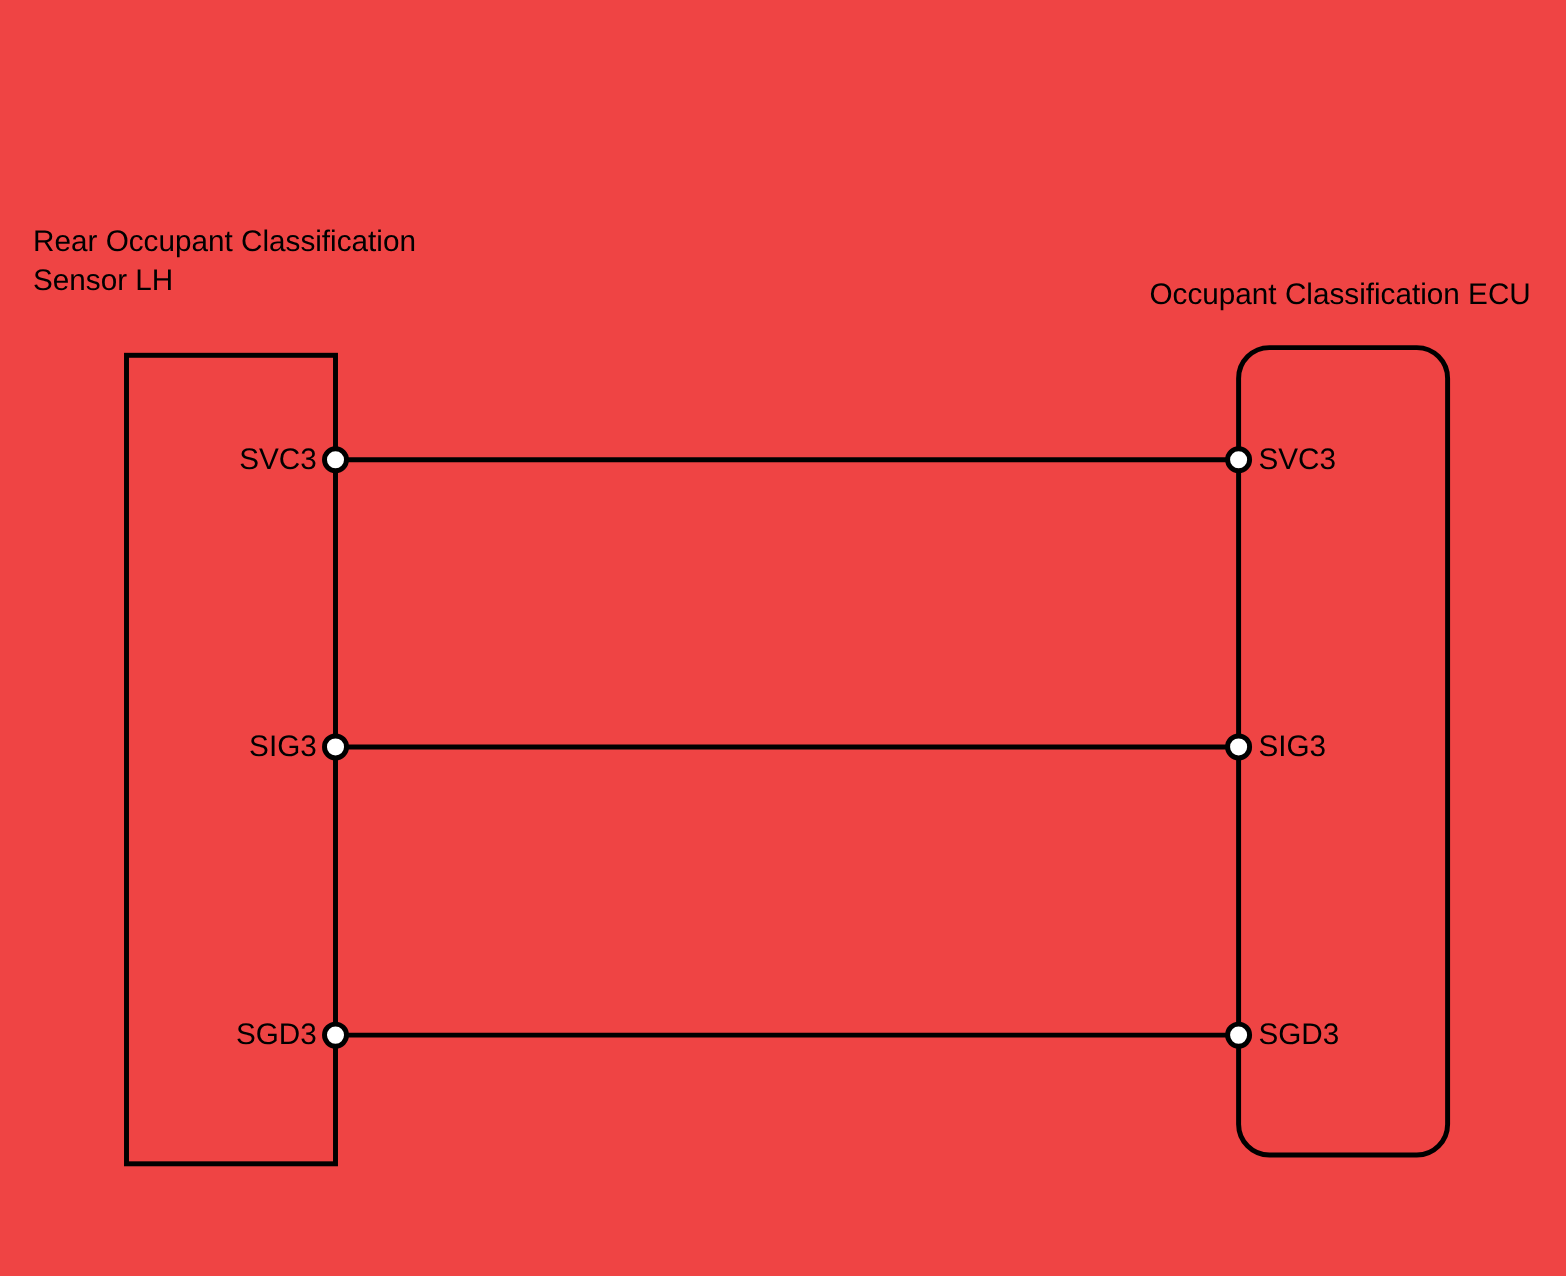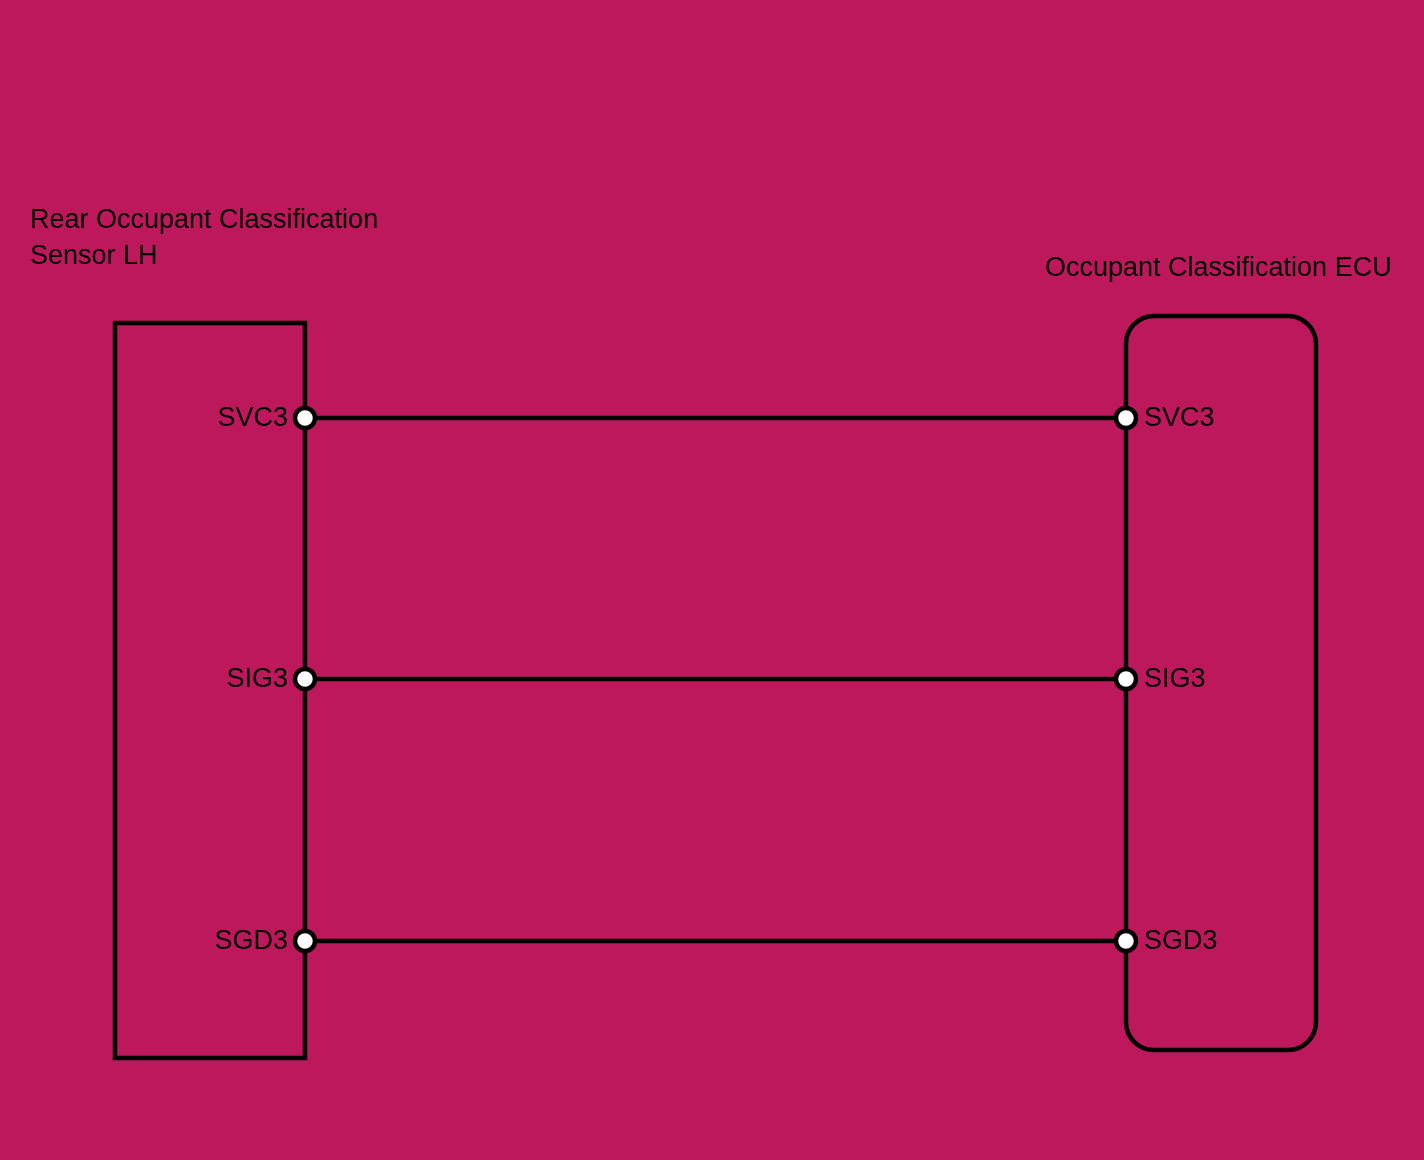--- a/index.html
+++ b/index.html
@@ -9,21 +9,21 @@
     background: #ffffff;
   }
   body {
     font-family: "Liberation Sans", sans-serif;
     color: #000000;
   }
   #diagram-root {
     position: relative;
     width: 1424px;
     height: 1160px;
-    background: #be185d;
+    background: #ef4444;
     overflow: hidden;
   }
   #diagram-svg {
     position: absolute;
     left: 0;
     top: 0;
     width: 1424px;
     height: 1160px;
     display: block;
   }

